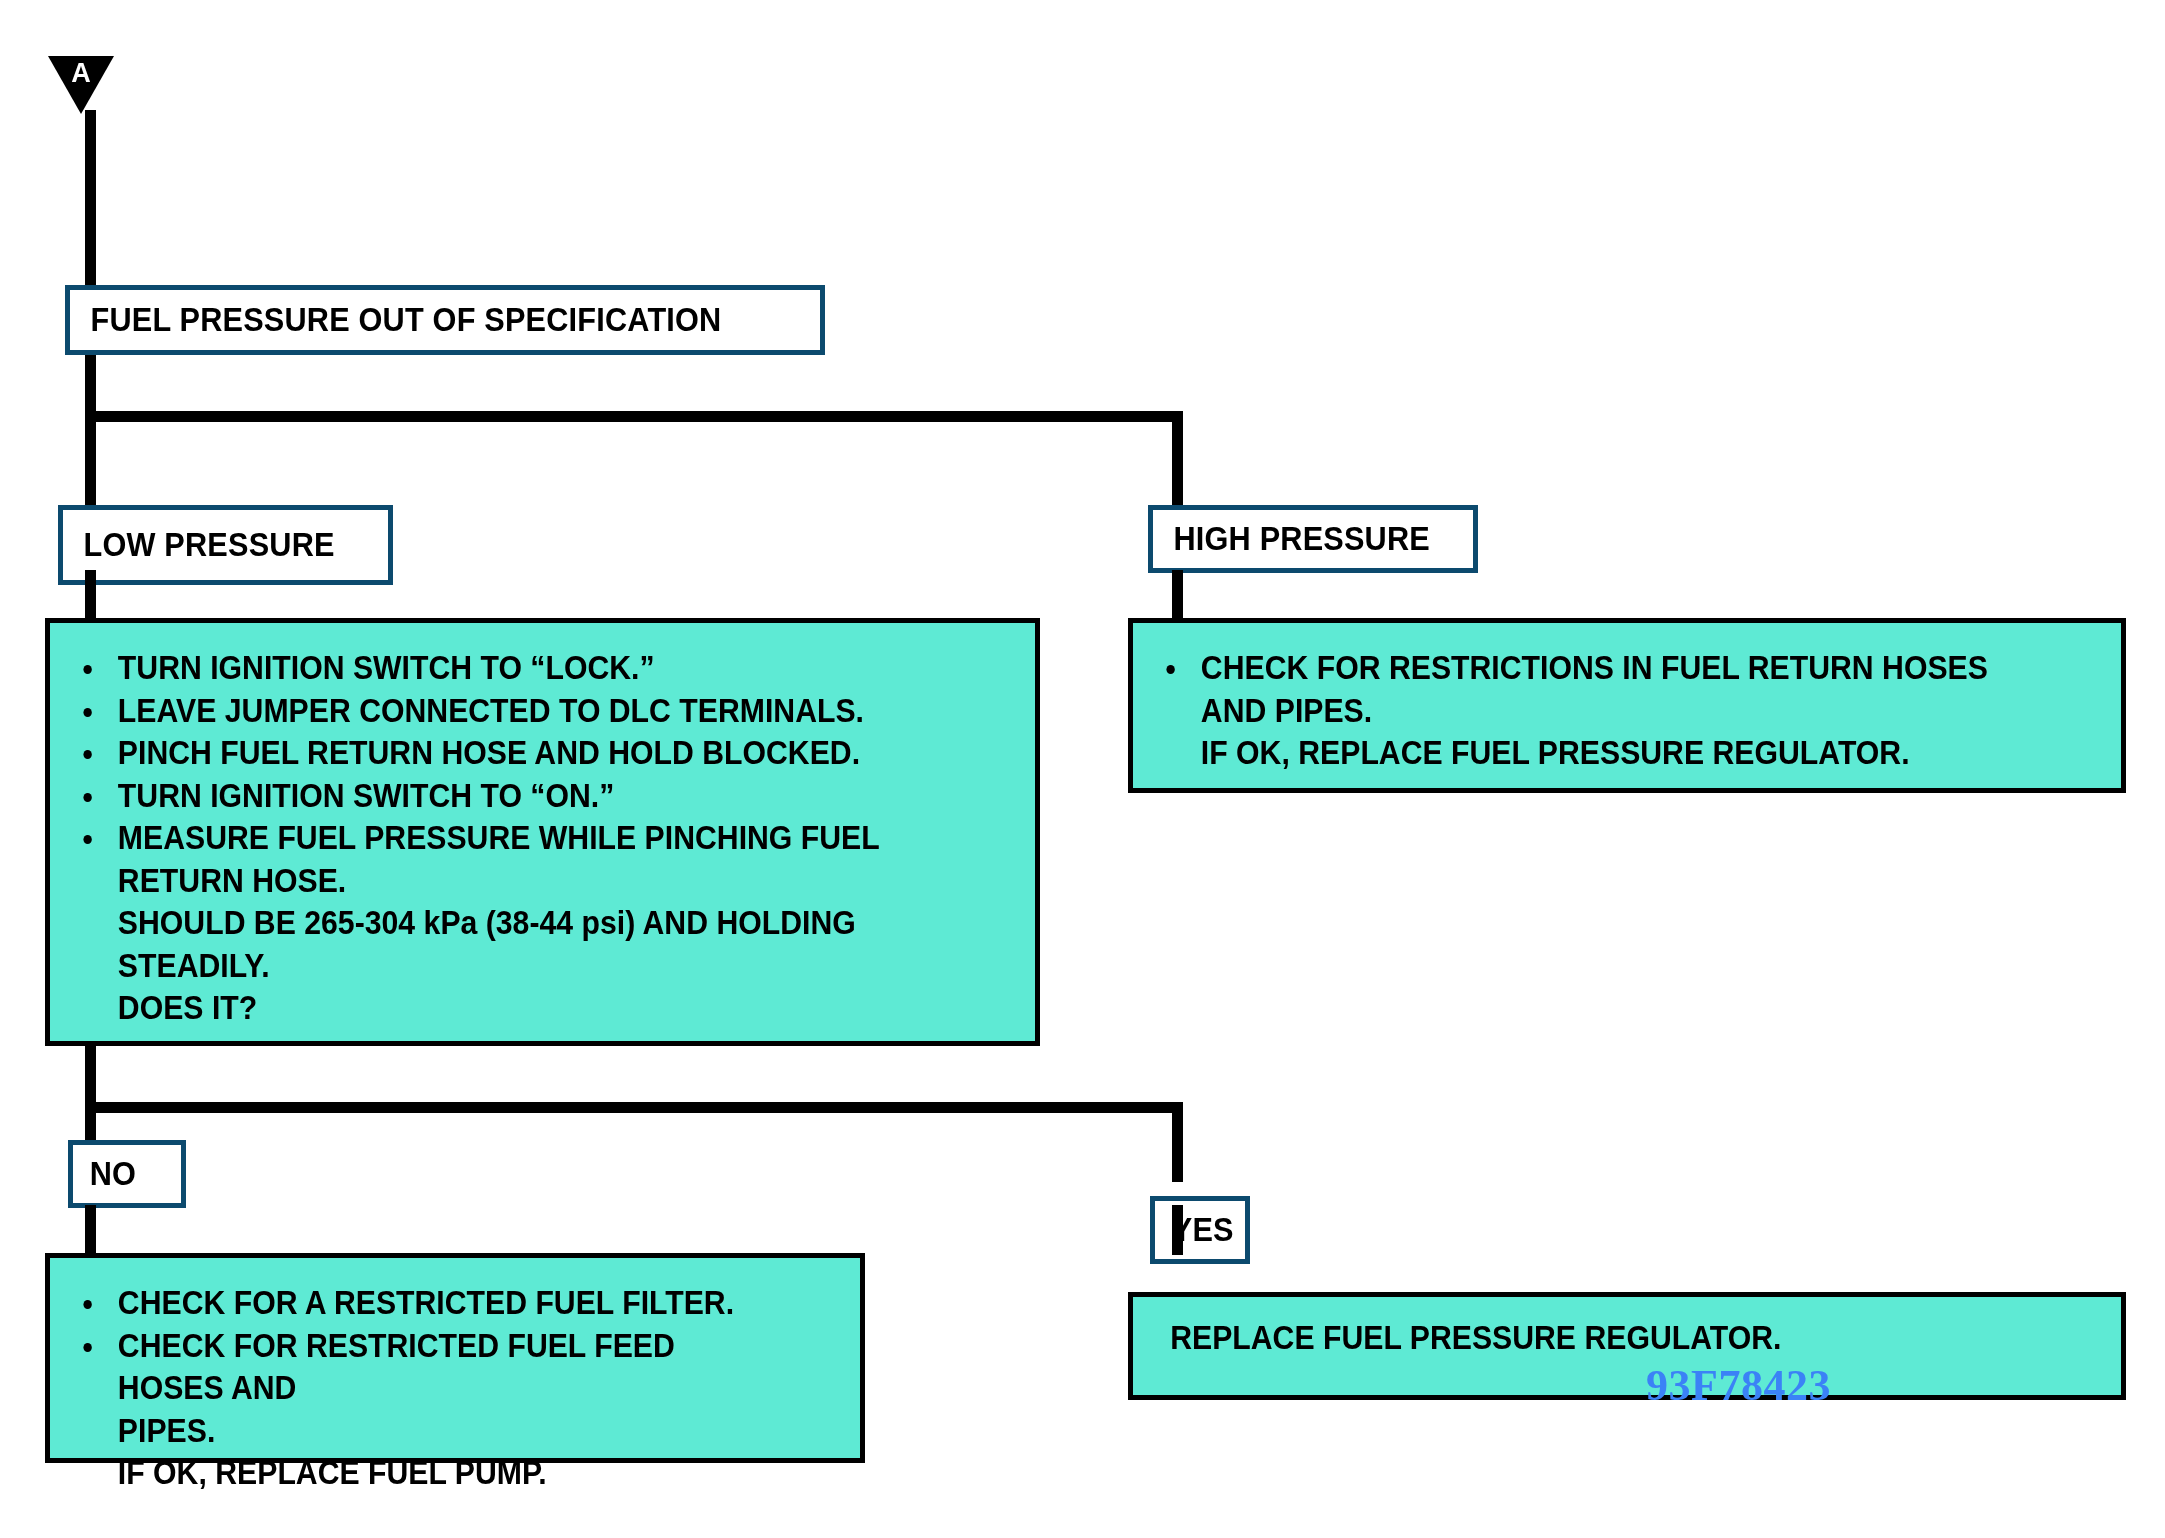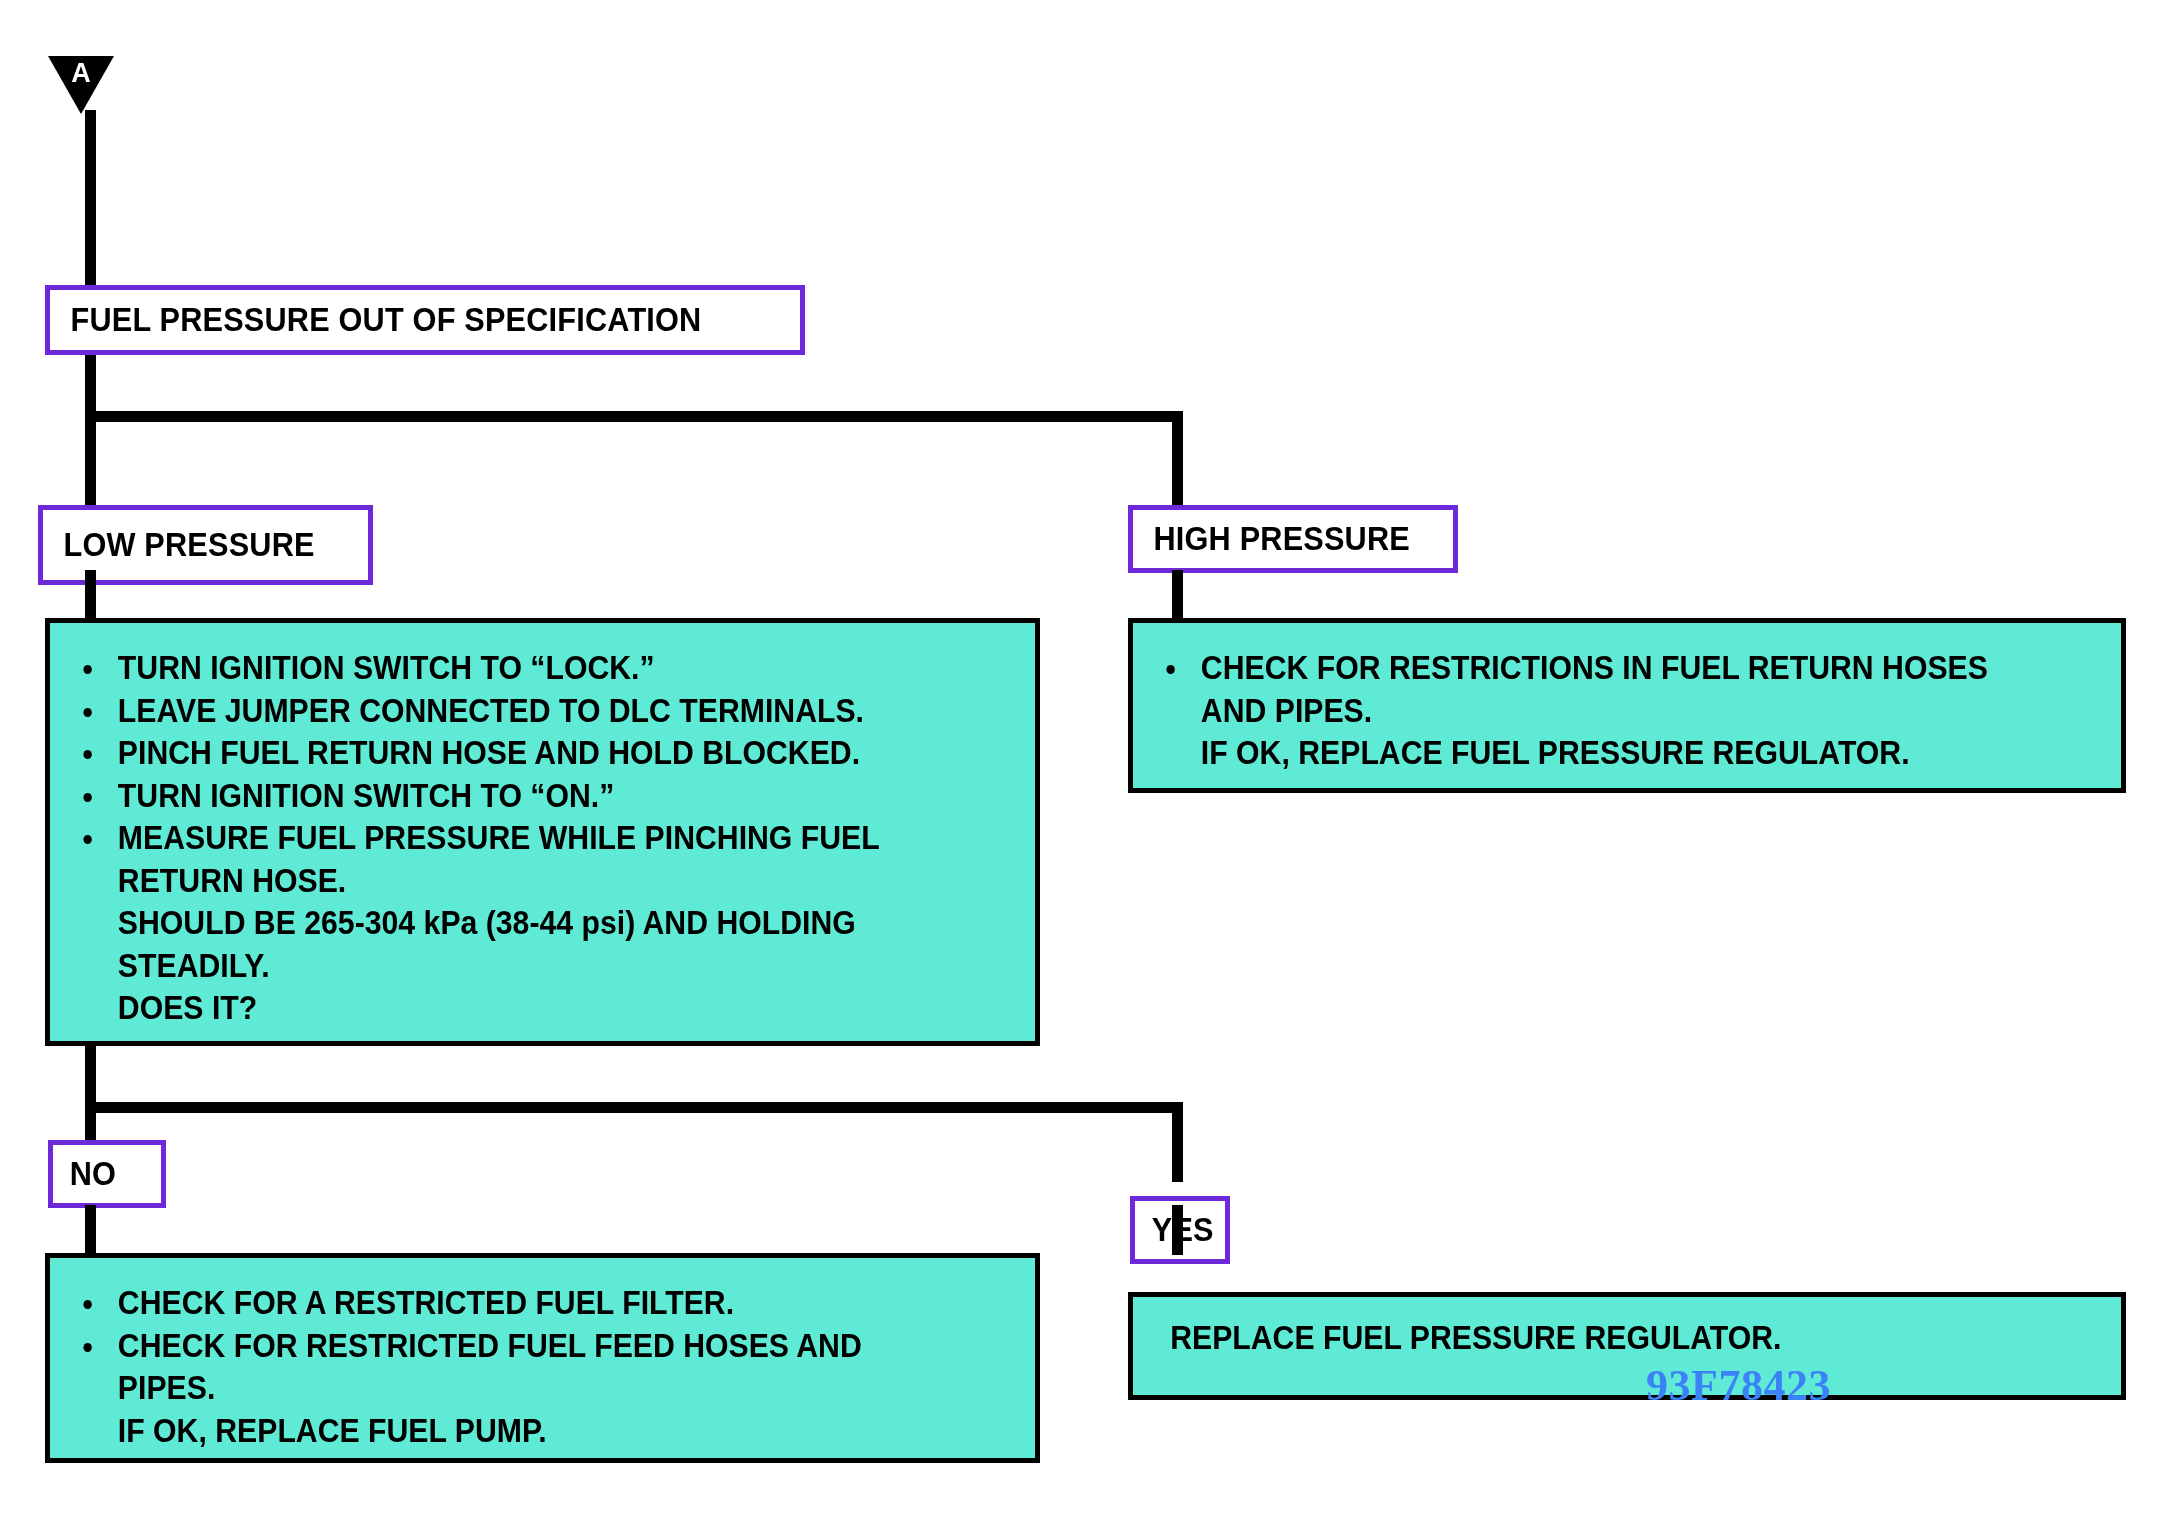--- a/index.html
+++ b/index.html
@@ -15,22 +15,23 @@
     width: 2165px;
     height: 1538px;
     background: #ffffff;
     overflow: hidden;
   }
 
   
   .fc-box {
     position: absolute;
     box-sizing: border-box;
-    border: 5px solid #6d28d9;
+    border: 5px solid #0c4a6e;
     background: #ffffff;
+    margin-left: 20px;
   }
   .fc-label-box {
     display: flex;
     align-items: center;
   }
   .fc-label-box .fc-text {
     font-weight: bold;
     font-size: 33px;
     letter-spacing: 0.2px;
     line-height: 1.1;
@@ -186,21 +187,21 @@
     <span class="fc-text">NO</span>
   </div>
 
   <div class="fc-box fc-small-box fc-label-box" style="left:1130px; top:1196px; width:100px; height:68px;">
     <span class="fc-text">YES</span>
   </div>
 
   <div class="fc-line-v" style="left:85px; top:1205px; height:50px;"></div>
   <div class="fc-line-v" style="left:1172px; top:1205px; height:50px;"></div>
 
-  <div class="fc-list" style="left:45px; top:1253px; width:995px; height:210px;">
+  <div class="fc-list" style="left:45px; top:1253px; width:820px; height:210px;">
     <span class="fc-li bulleted">CHECK FOR A RESTRICTED FUEL FILTER.</span>
     <span class="fc-li bulleted">CHECK FOR RESTRICTED FUEL FEED HOSES AND
 PIPES.
 IF OK, REPLACE FUEL PUMP.</span>
   </div>
 
   <div class="fc-list" style="left:1128px; top:1253px; width:998px; height:108px; padding-top:20px;margin-top:39px;">
     <span class="fc-li plain" style="padding-left:12px;">REPLACE FUEL PRESSURE REGULATOR.</span>
   </div>
 

